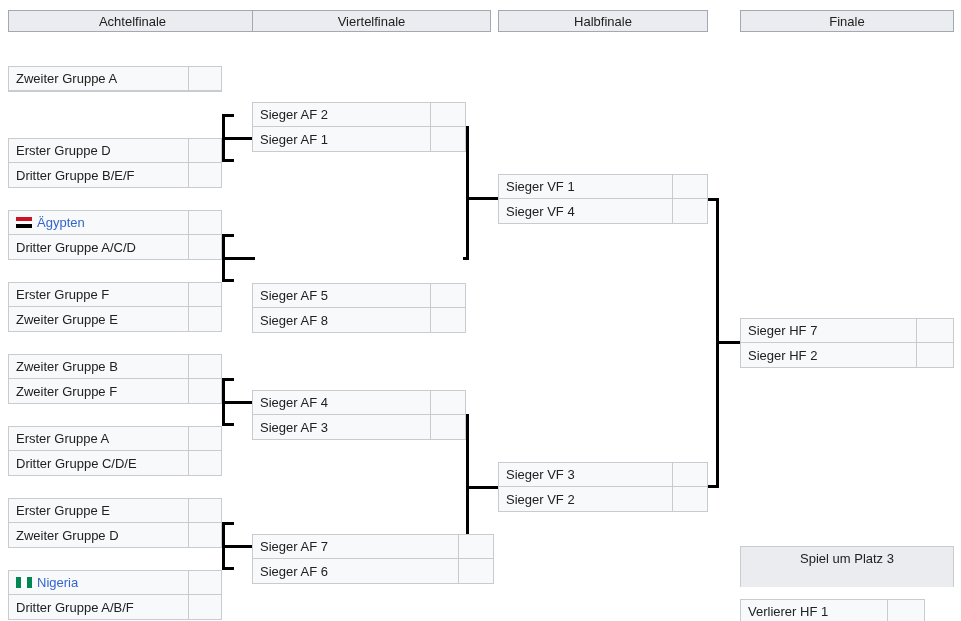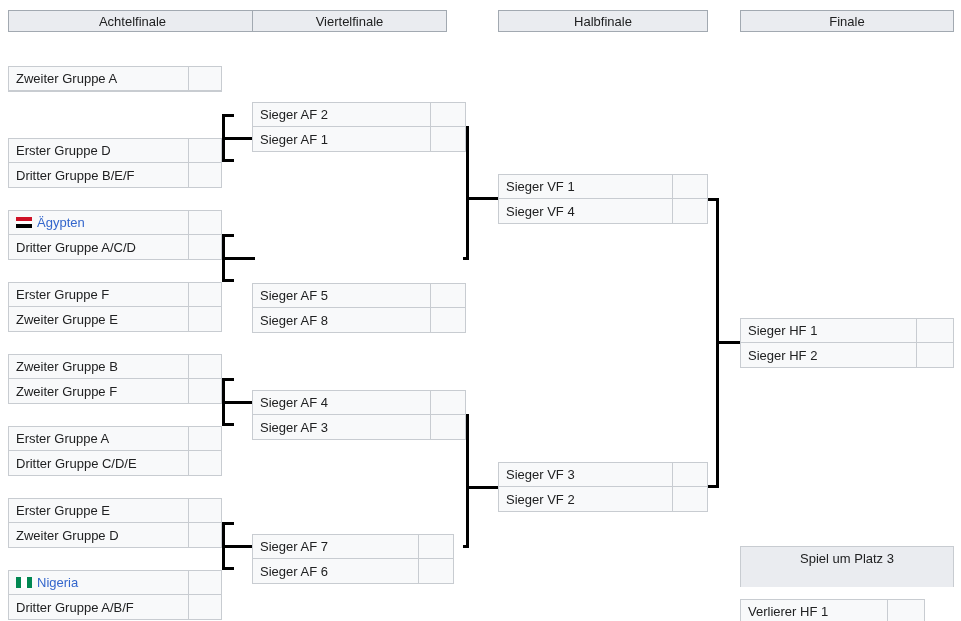--- a/index.html
+++ b/index.html
@@ -109,21 +109,21 @@
   .conn-h { height: 3px; }
 </style>
 </head>
 <body>
 
 <div id="bracket">
 
   <div class="round-header" style="left:8px; top:10px; width:249px;">
     <span>Achtelfinale</span>
   </div>
-  <div class="round-header" style="left:252px; top:10px; width:195px;">
+  <div class="round-header" style="left:252px; top:10px; width:239px;">
     <span>Viertelfinale</span>
   </div>
   <div class="round-header" style="left:740px; top:10px; width:214px;">
     <span>Finale</span>
   </div>
   <div class="round-header" style="left:498px; top:10px; width:210px;">
     <span>Halbfinale</span>
   </div>
 
   <div class="conn conn-v" style="left:222px; top:114px; height:48px;"></div>
@@ -315,21 +315,21 @@
       <div class="score" style="width:34px;"></div>
     </div>
     <div class="match-row">
       <div class="team">
         <span class="team-name">Sieger AF 3</span>
       </div>
       <div class="score" style="width:34px;"></div>
     </div>
   </div>
 
-  <div class="match" style="left:252px; top:534px; width:202px;">
+  <div class="match" style="left:252px; top:534px; width:242px;">
     <div class="match-row top">
       <div class="team">
         <span class="team-name">Sieger AF 7</span>
       </div>
       <div class="score" style="width:34px;"></div>
     </div>
     <div class="match-row">
       <div class="team">
         <span class="team-name">Sieger AF 6</span>
       </div>
@@ -363,21 +363,21 @@
       <div class="team">
         <span class="team-name">Sieger VF 2</span>
       </div>
       <div class="score" style="width:34px;"></div>
     </div>
   </div>
 
   <div class="match" style="left:740px; top:318px; width:214px;">
     <div class="match-row top">
       <div class="team">
-        <span class="team-name">Sieger HF 1</span>
+        <span class="team-name">Sieger HF 7</span>
       </div>
       <div class="score" style="width:36px;"></div>
     </div>
     <div class="match-row">
       <div class="team">
         <span class="team-name">Sieger HF 2</span>
       </div>
       <div class="score" style="width:36px;"></div>
     </div>
   </div>

